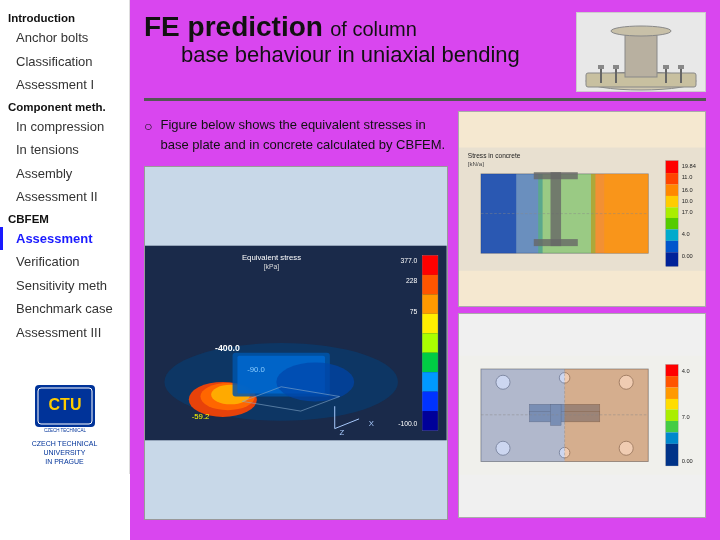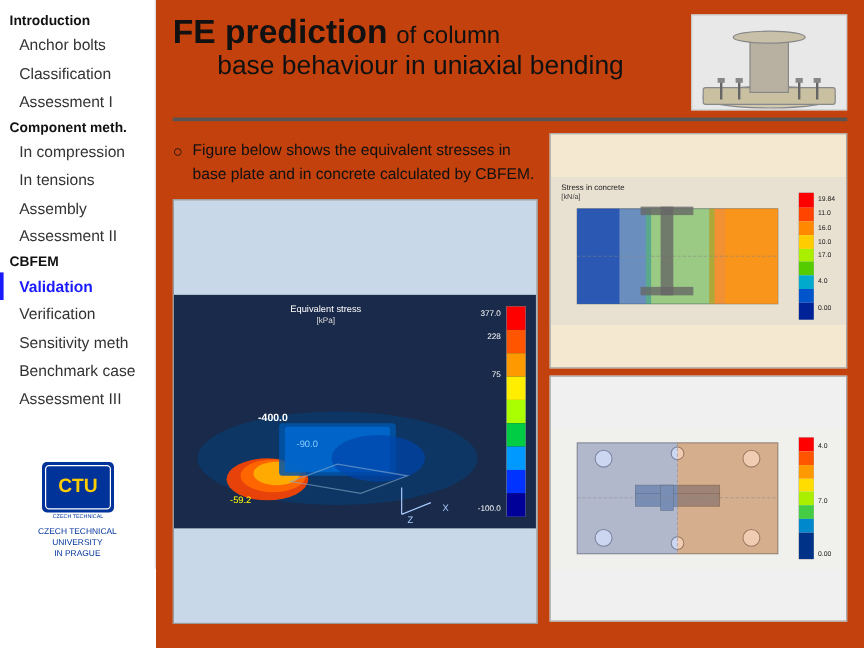--- a/index.html
+++ b/index.html
@@ -64,21 +64,21 @@
       width: 70px;
       height: 55px;
     }
 
     
     .main-content {
       flex: 1;
       height: 540px;
       display: flex;
       flex-direction: column;
-      background: #c2410c;
+      background: #d946ef;
       padding: 12px 14px 20px 14px;
     }
 
     .page-title-row {
       display: flex;
       align-items: flex-start;
       justify-content: space-between;
       border-bottom: 3px solid #555;
       padding-bottom: 6px;
       margin-bottom: 10px;
@@ -176,21 +176,21 @@
   <div class="sidebar-section-header">Introduction</div>
   <div class="sidebar-item">Anchor bolts</div>
   <div class="sidebar-item">Classification</div>
   <div class="sidebar-item">Assessment I</div>
   <div class="sidebar-section-header">Component meth.</div>
   <div class="sidebar-item">In compression</div>
   <div class="sidebar-item">In tensions</div>
   <div class="sidebar-item">Assembly</div>
   <div class="sidebar-item">Assessment II</div>
   <div class="sidebar-section-header">CBFEM</div>
-  <div class="sidebar-item active">Validation</div>
+  <div class="sidebar-item active">Assessment</div>
   <div class="sidebar-item">Verification</div>
   <div class="sidebar-item">Sensitivity meth</div>
   <div class="sidebar-item">Benchmark case</div>
   <div class="sidebar-item">Assessment III</div>
   <div class="sidebar-spacer"></div>
   <div class="sidebar-logo">
 
     <svg class="ctu-logo" viewBox="0 0 70 55">
 
       <rect x="5" y="5" width="60" height="42" rx="4" fill="#003399"></rect>

